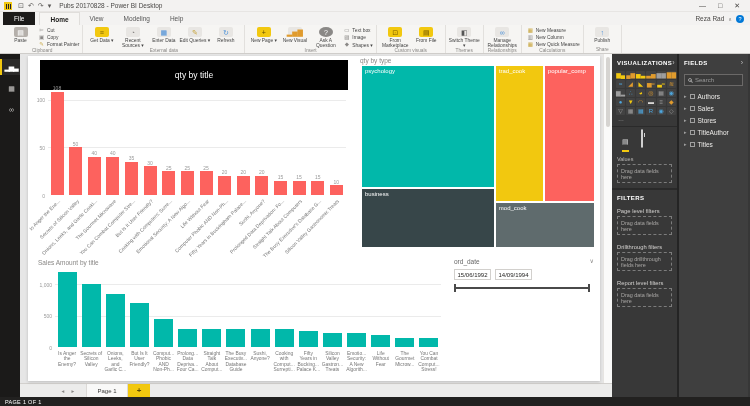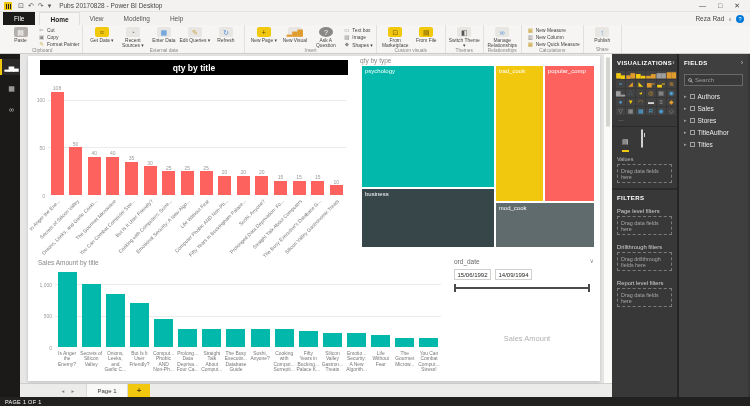--- a/index.html
+++ b/index.html
@@ -49,21 +49,21 @@
   .navitem.active .navic { color:#fff; }
 
   #canvascol { flex:1; display:flex; flex-direction:column; }
   #canvas { height:329px; background:#e6e6e6; position:relative; }
   #page { position:absolute; left:8px; top:2px; width:572px; height:325px; background:#fff; box-shadow:0 1px 3px rgba(0,0,0,.18); }
   #vscroll { position:absolute; right:0; top:0; bottom:0; width:9px; background:#fafaf9; border-left:1px solid #e6e4e1; }
   #vthumb { position:absolute; left:2px; top:3px; width:4px; height:70px; background:#d6d4d1; border-radius:2px; }
 
   
   #c1 { position:absolute; left:8px; top:2px; width:316px; height:198px; }
-  #c1-banner { position:absolute; left:4px; top:2px; width:308px; height:15px; background:#000; color:#fff; font-size:8.5px; font-weight:bold; display:flex; align-items:center; justify-content:center; }
+  #c1-banner { position:absolute; left:4px; top:2px; width:308px; height:30px; background:#000; color:#fff; font-size:8.5px; font-weight:normal; display:flex; align-items:center; justify-content:center; }
   .gridline { position:absolute; height:1px; background:#ebebeb; }
   .ytick { position:absolute; font-size:5px; color:#9a9a9a; text-align:right; }
   .bar { position:absolute; }
   .vlab { position:absolute; font-size:5px; color:#9a9a9a; text-align:center; }
   .xlab1 { position:absolute; font-size:5px; color:#767676; white-space:nowrap; text-align:right; transform:rotate(-45deg); transform-origin:100% 0; }
   #c2 { position:absolute; left:0; top:200px; width:430px; height:125px; }
   #c2-title, #tm-title { position:absolute; font-size:6.5px; color:#8a8886; }
   .xlab2 { position:absolute; font-size:4.9px; line-height:5.4px; color:#767676; text-align:center; white-space:pre-line; }
 
   #treemap { position:absolute; left:334px; top:10px; width:232px; height:181px; }
@@ -468,21 +468,20 @@
           <div id="slicer-title">ord_date</div>
           <div id="slicer-chev">∨</div>
           <div class="datebox" style="left:4px;">15/06/1992</div>
           <div class="datebox" style="left:45px;">14/09/1994</div>
           <div id="sl-track">
             <div class="sl-handle" style="left:0;"></div>
             <div class="sl-handle" style="right:0;"></div>
           </div>
         </div>
         <div id="card">
-          <div id="card-label">Sales Amount</div>
         </div>
       </div>
       <div id="vscroll">
         <div id="vthumb"></div>
       </div>
     </div>
     <div id="tabstrip">
       <div style="width:38px;"></div>
       <div class="navarrow">◂</div>
       <div class="navarrow">▸</div>

